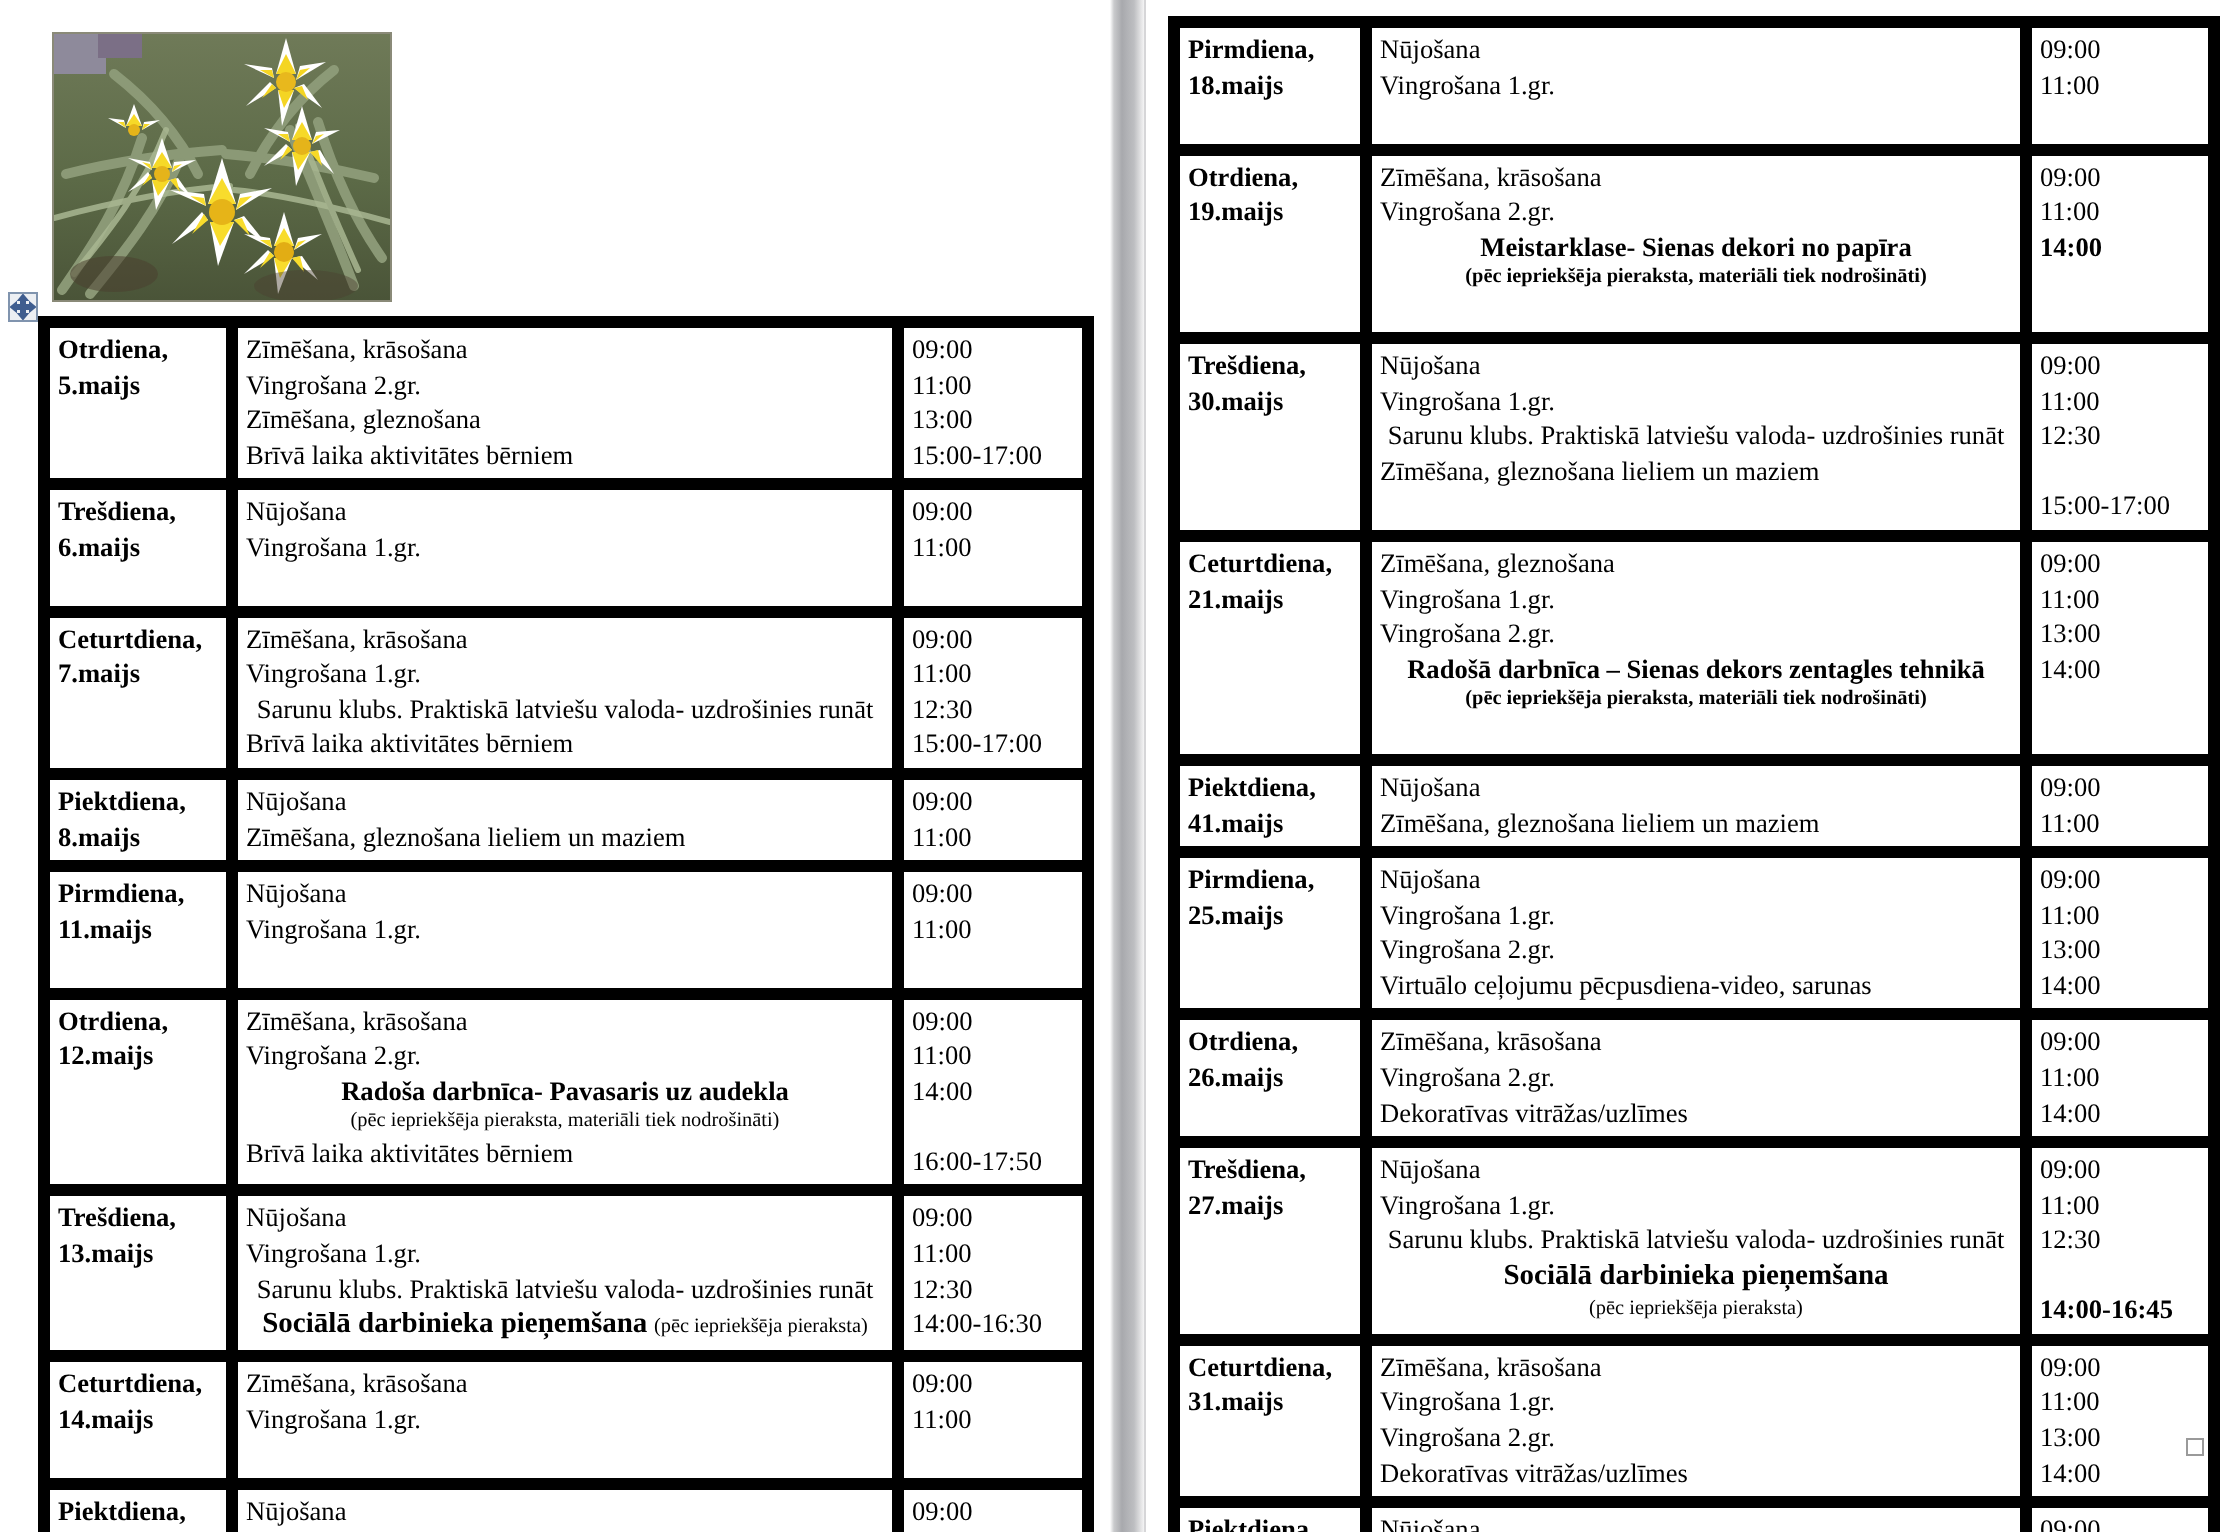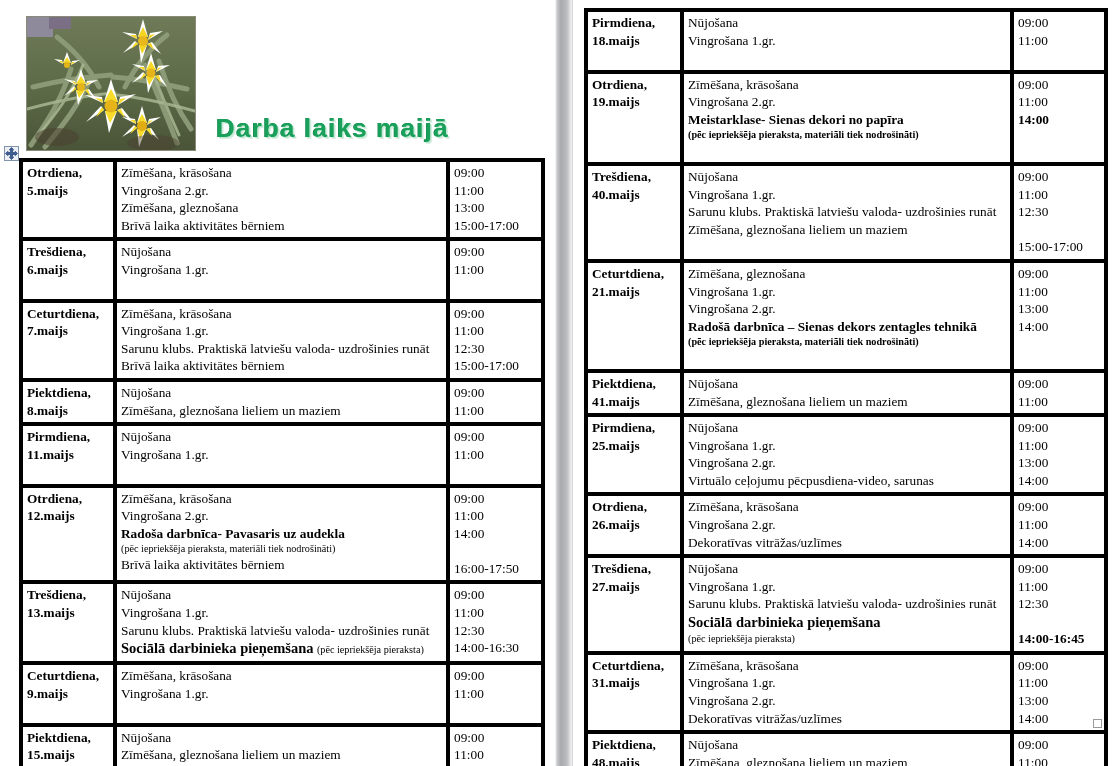--- a/index.html
+++ b/index.html
@@ -50,30 +50,30 @@
 
   
   table.sched{
     border-collapse:collapse;
     table-layout:fixed;
     font-family:"Liberation Serif", serif;
     font-size:13.3px;
     color:#000;
   }
   table.sched td{
-    border:4px solid #000000;
+    border:6px solid #000000;
     vertical-align:top;
     padding:2px 4px 3px 4px;
     line-height:1.32;
   }
   .c-day{font-weight:bold;}
   .c-act{}
   .c-time{}
   .line{white-space:nowrap;}
-  .act-line{white-space:normal;}
+  .act-line{white-space:normal;text-align:center;}
   .b{font-weight:bold;}
   .small{font-size:10.2px;}
   .smallb{font-size:10.2px;font-weight:bold;}
   .spacer{visibility:hidden;}
   .inline-note{font-size:10.2px;font-weight:normal;}
 
   
   .tbl-left{position:absolute;left:19px;top:158px;width:522px;}
   .tbl-left col.w1{width:94px;}
   .tbl-left col.w2{width:333px;}
@@ -226,21 +226,20 @@
             <polygon points="-8,-4 -4,-1 -5,-4" fill="#f6d928"></polygon>
             <circle cx="0" cy="0" r="3" fill="#e5b41a"></circle>
           </g>
         </g>
 
         <ellipse cx="30" cy="120" rx="22" ry="9" fill="#4b4030" opacity="0.55"></ellipse>
         <ellipse cx="126" cy="126" rx="26" ry="8" fill="#4b4030" opacity="0.45"></ellipse>
       </svg>
     </div>
 
-    <div class="wordart">Darba laiks maijā</div>
 
     <div class="move-handle">
       <svg viewBox="0 0 13 13">
         <g stroke="#3f5d8f" stroke-width="1" fill="#3f5d8f">
           <rect x="5.5" y="2" width="2" height="9"></rect>
           <rect x="2" y="5.5" width="9" height="2"></rect>
           <polygon points="6.5,0.5 4.4,3 8.6,3"></polygon>
           <polygon points="6.5,12.5 4.4,10 8.6,10"></polygon>
           <polygon points="0.5,6.5 3,4.4 3,8.6"></polygon>
           <polygon points="12.5,6.5 10,4.4 10,8.6"></polygon>
@@ -370,21 +369,21 @@
           <td class="c-time">
             <div class="line">09:00</div>
             <div class="line">11:00</div>
             <div class="line">12:30</div>
             <div class="line">14:00-16:30</div>
           </td>
         </tr>
         <tr>
           <td class="c-day">
             <div class="line">Ceturtdiena,</div>
-            <div class="line">9.maijs</div>
+            <div class="line">14.maijs</div>
           </td>
           <td class="c-act">
             <div class="line">Zīmēšana, krāsošana</div>
             <div class="line">Vingrošana 1.gr.</div>
             <div class="line spacer">&nbsp;</div>
           </td>
           <td class="c-time">
             <div class="line">09:00</div>
             <div class="line">11:00</div>
           </td>
@@ -448,21 +447,21 @@
           </td>
           <td class="c-time">
             <div class="line">09:00</div>
             <div class="line">11:00</div>
             <div class="line b">14:00</div>
           </td>
         </tr>
         <tr>
           <td class="c-day">
             <div class="line">Trešdiena,</div>
-            <div class="line">40.maijs</div>
+            <div class="line">30.maijs</div>
           </td>
           <td class="c-act">
             <div class="line">Nūjošana</div>
             <div class="line">Vingrošana 1.gr.</div>
             <div class="act-line">Sarunu klubs. Praktiskā latviešu valoda- uzdrošinies runāt</div>
             <div class="line">Zīmēšana, gleznošana lieliem un maziem</div>
           </td>
           <td class="c-time">
             <div class="line">09:00</div>
             <div class="line">11:00</div>

